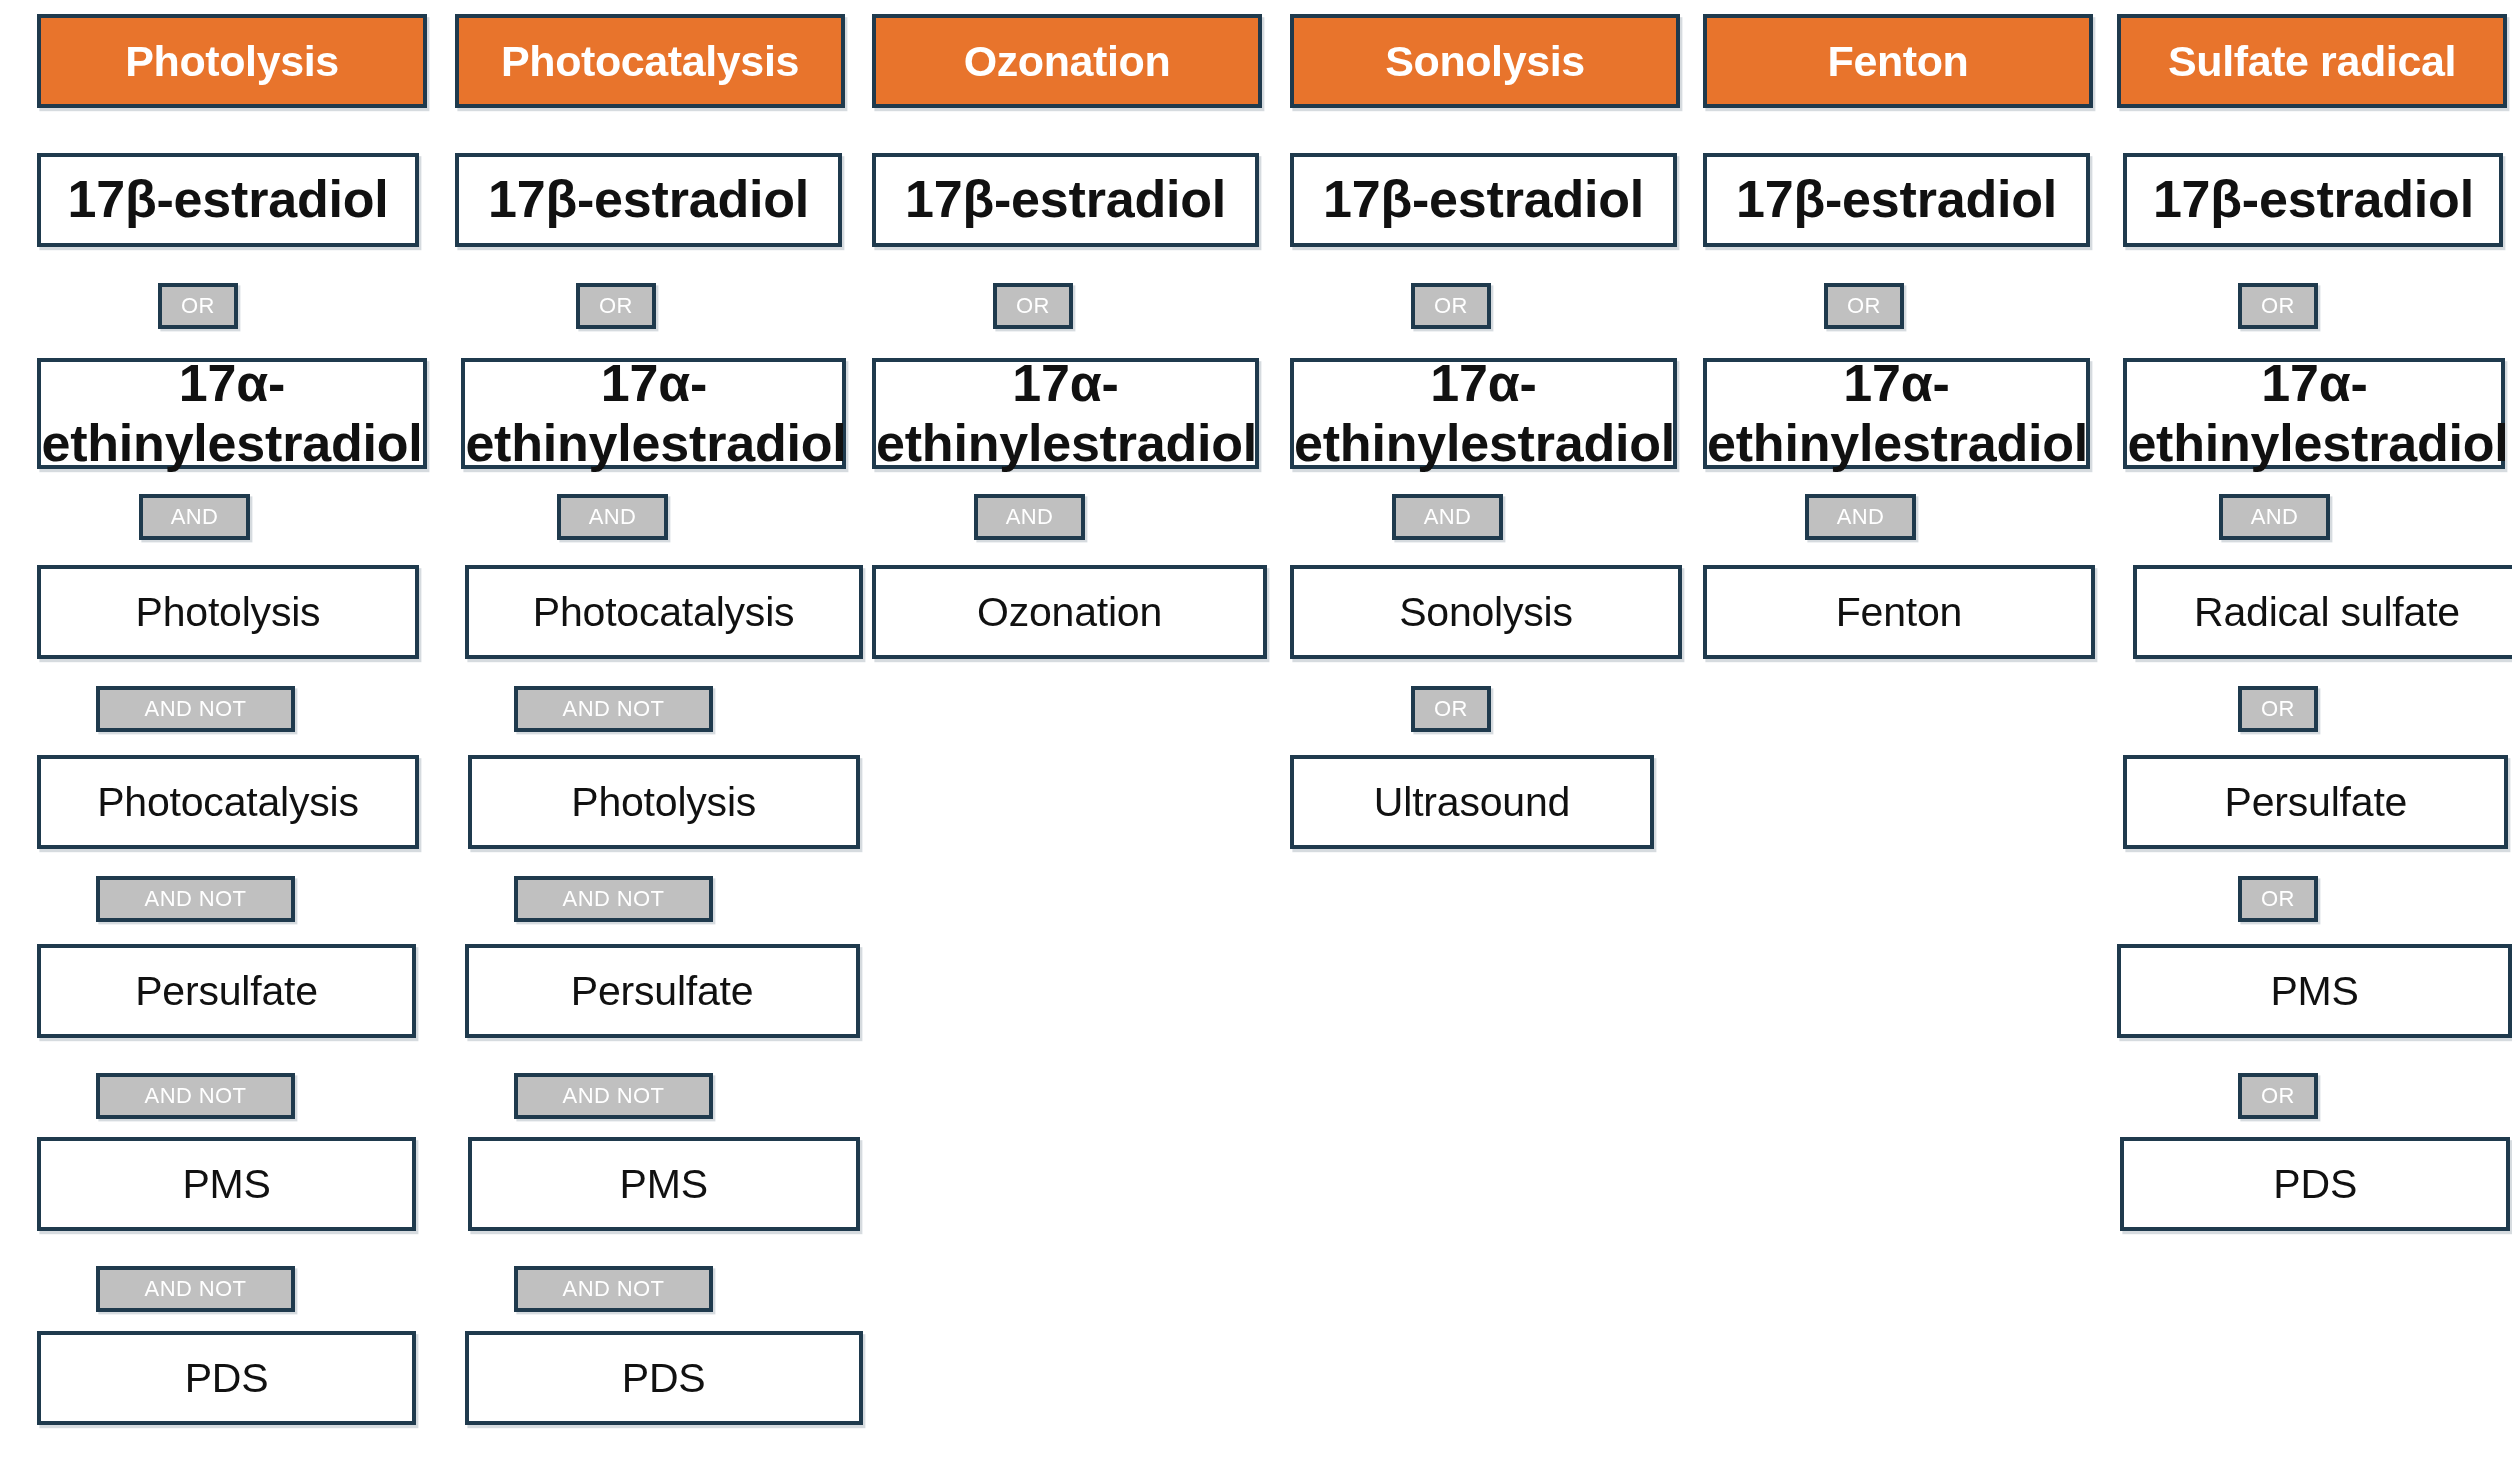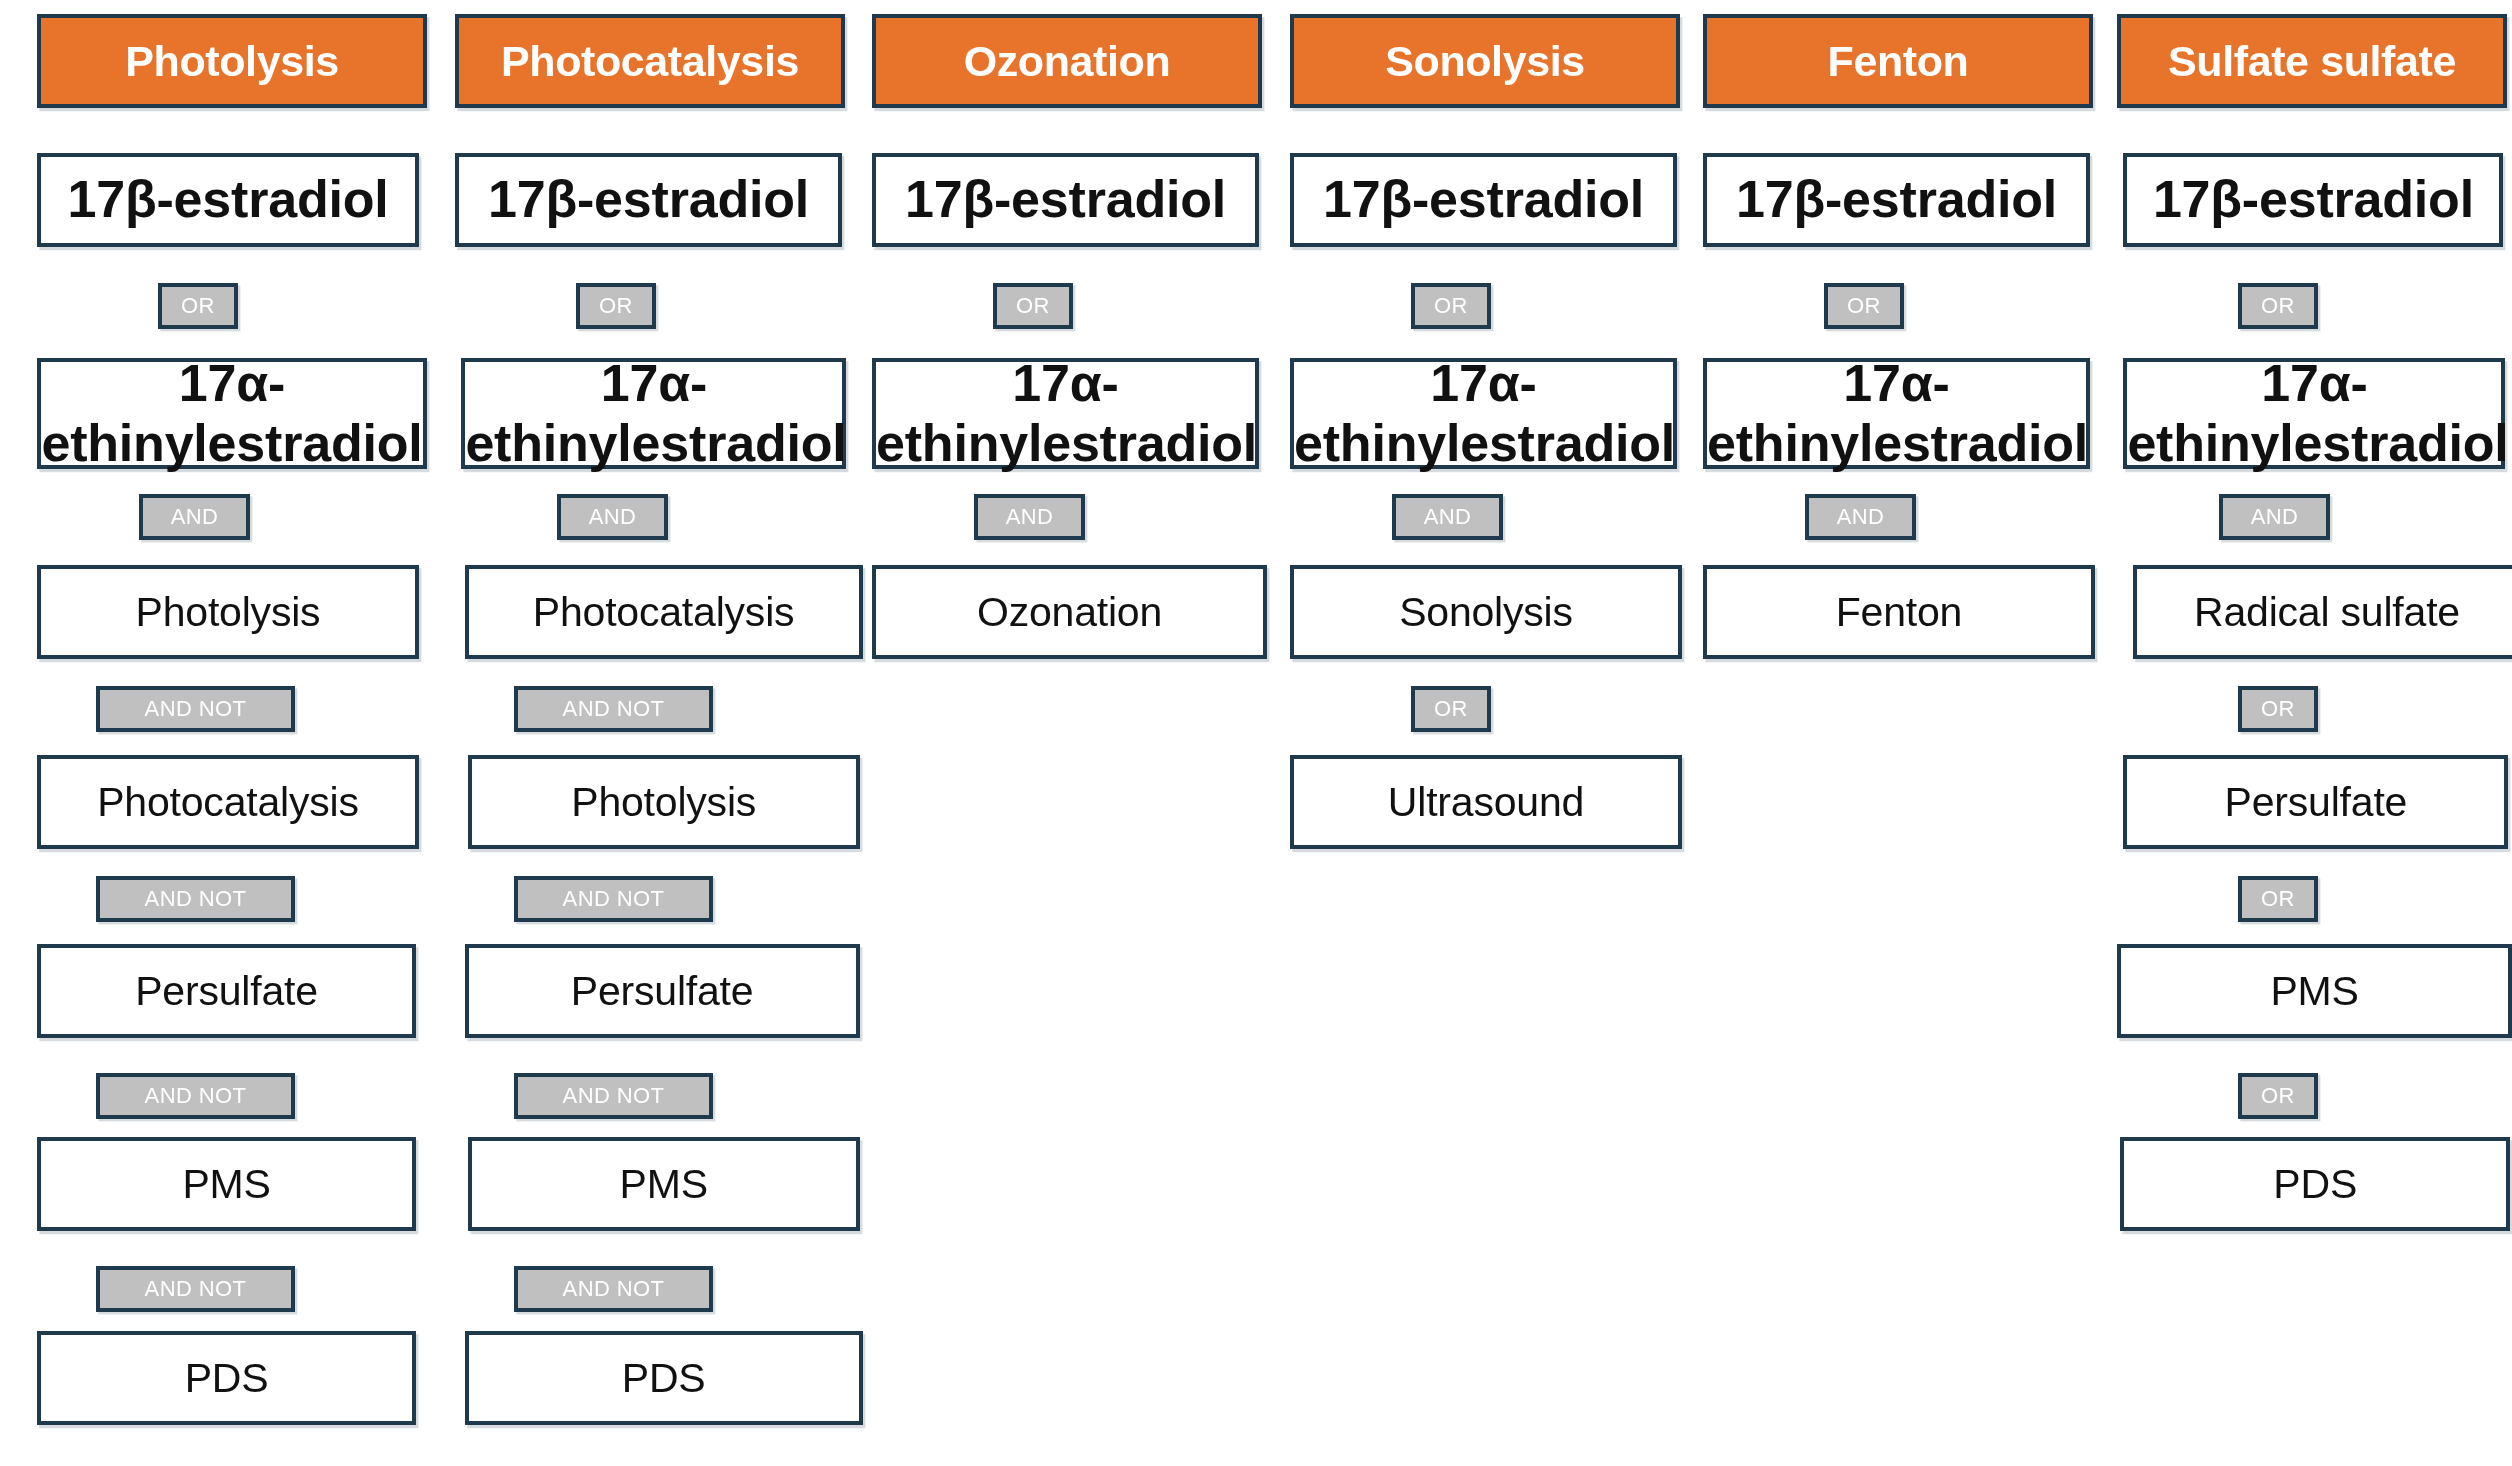--- a/index.html
+++ b/index.html
@@ -183,21 +183,21 @@
       </div>
       <div class="op" style="left: 102px; width: 111px; top: 494px;">
         <span class="txt">AND</span>
       </div>
       <div class="node plain" style="left: 0px; width: 392px; top: 565px; height: 94px;">
         <span class="txt">Sonolysis</span>
       </div>
       <div class="op" style="left: 121px; width: 80px; top: 686px;">
         <span class="txt">OR</span>
       </div>
-      <div class="node plain" style="left: 0px; width: 392px; top: 755px; height: 94px;">
+      <div class="node plain" style="left: 0px; width: 364px; top: 755px; height: 94px;">
         <span class="txt">Ultrasound</span>
       </div>
     </div>
     <div class="column" style="left: 1703px; width: 398px;">
       <div class="node header" style="left: 0px; width: 390px; top: 14.3px; height: 94px;">
         <span class="txt">Fenton</span>
       </div>
       <div class="node strong" style="left: 0px; width: 387px; top: 153px; height: 94px;">
         <span class="txt">17β-estradiol</span>
       </div>
@@ -209,21 +209,21 @@
       </div>
       <div class="op" style="left: 102px; width: 111px; top: 494px;">
         <span class="txt">AND</span>
       </div>
       <div class="node plain" style="left: 0px; width: 392px; top: 565px; height: 94px;">
         <span class="txt">Fenton</span>
       </div>
     </div>
     <div class="column" style="left: 2117px; width: 398px;">
       <div class="node header" style="left: 0px; width: 390px; top: 14.3px; height: 94px;">
-        <span class="txt">Sulfate sulfate</span>
+        <span class="txt">Sulfate radical</span>
       </div>
       <div class="node strong" style="left: 6.4px; width: 380px; top: 153px; height: 94px;">
         <span class="txt">17β-estradiol</span>
       </div>
       <div class="op" style="left: 121px; width: 80px; top: 283px;">
         <span class="txt">OR</span>
       </div>
       <div class="node strong" style="left: 6.4px; width: 382px; top: 358px; height: 111px;">
         <span class="txt">17α-<br>ethinylestradiol</span>
       </div>

